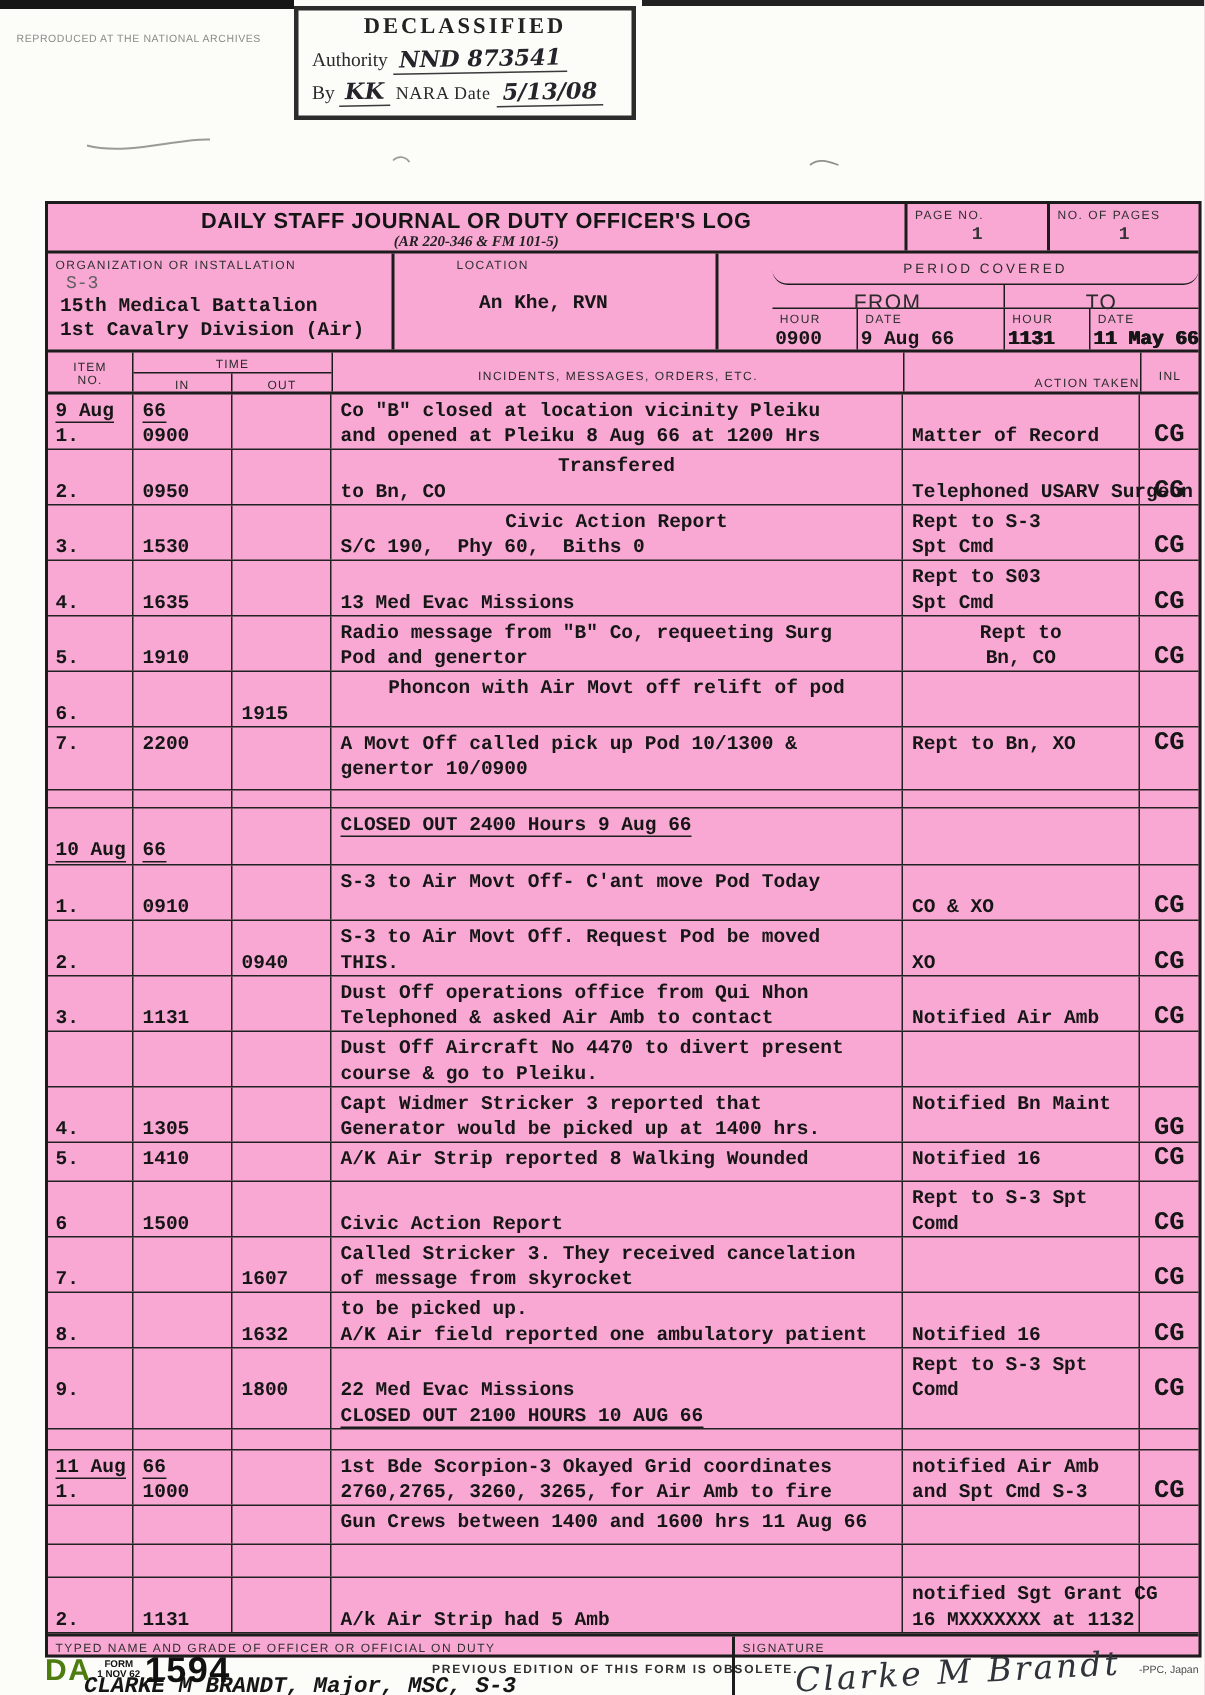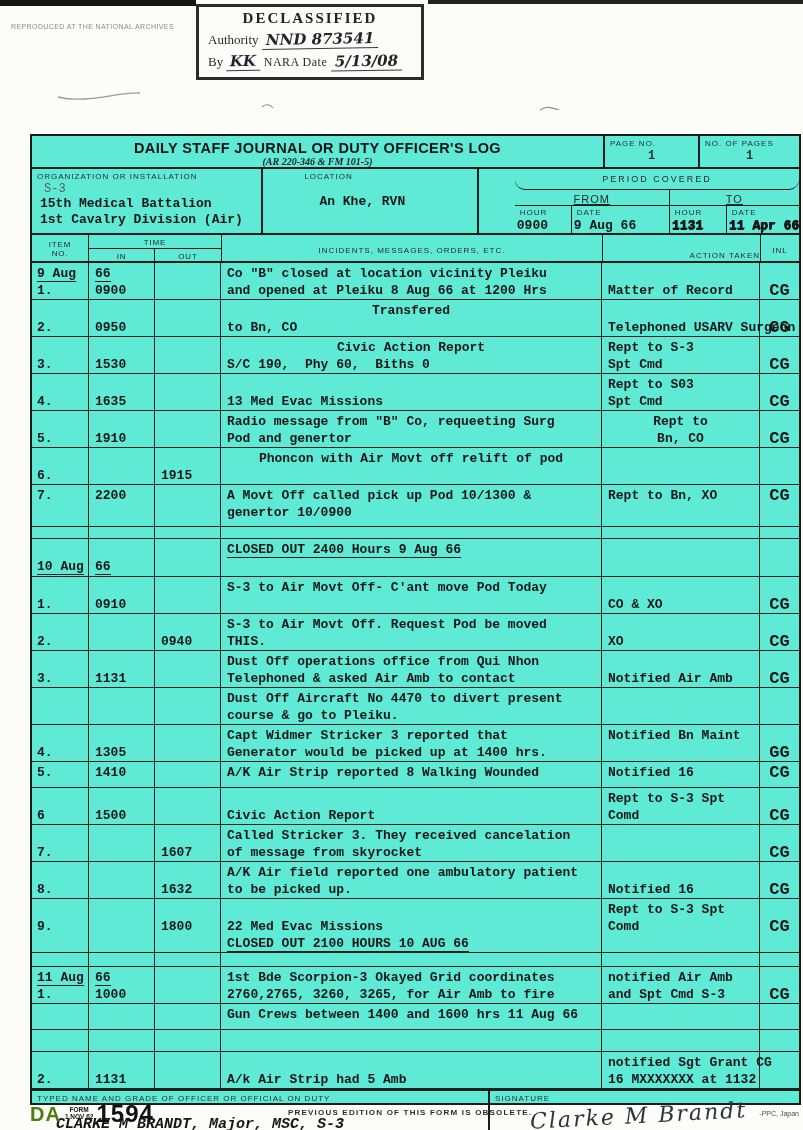--- a/index.html
+++ b/index.html
@@ -19,41 +19,41 @@
   .stamp {
     position:absolute; left:196px; top:4px; width:228px; height:76px;
     border:3px solid #2c2c2c; padding:3px 9px 2px 9px; background:transparent;
     font-family:"Liberation Serif", serif;
   }
   .stamp-title { text-align:center; font-weight:bold; font-size:15px; letter-spacing:2px; color:#222; }
   .stamp-line { font-size:13px; margin-top:3px; color:#2a2a2a; white-space:nowrap; }
   .hand { font-family:"DejaVu Serif", serif; font-style:italic; font-weight:bold; font-size:15px; color:#24242a; border-bottom:1.5px solid #3a3a3a; padding:0 4px; display:inline-block; transform:rotate(-1deg); }
   .smallcaps { font-size:12px; letter-spacing:.5px; }
   
-  .form { position:absolute; left:30px; top:134px; width:771px; height:971px; border:2.5px solid #1c1c1c; display:flex; flex-direction:column; background:#5eead4; }
+  .form { position:absolute; left:30px; top:134px; width:771px; height:971px; border:2.5px solid #1c1c1c; display:flex; flex-direction:column; background:#f9a8d4; }
   .flabel { font-size:8px; letter-spacing:1px; color:#2f2f2f; padding:3px 0 0 5px; }
   .typed { font-family:"Liberation Mono", monospace; font-weight:700; font-size:13px; color:#161616; white-space:pre; }
   
   .row-title { display:flex; height:38px; border-bottom:2px solid #1c1c1c; }
   .cell-title { width:573px; border-right:2px solid #1c1c1c; text-align:center; padding-top:4px; }
   .form-title { font-size:14.5px; font-weight:bold; letter-spacing:.4px; color:#151515; }
   .form-subtitle { font-family:"Liberation Serif", serif; font-style:italic; font-weight:bold; font-size:10px; color:#222; }
   .cell-pageno { width:95px; border-right:2px solid #1c1c1c; }
   .cell-pages { flex:1; }
   .hdr-val { text-align:center; margin-top:1px; font-family:"Liberation Mono", monospace; font-weight:700; font-size:12px; color:#333; }
   
   .row-org { display:flex; height:68px; border-bottom:2px solid #1c1c1c;gap:36px; }
   .cell-org { width:258px; border-right:2px solid #1c1c1c; }
   .org-line { margin-left:8px; line-height:16px; }
   .org-faint { color:#5e5e5e; font-weight:400; font-size:12px; margin-left:12px; line-height:13px; margin-top:2px; }
   .cell-loc { width:200px; border-right:2px solid #1c1c1c; }
   .loc-val { margin:13px 0 0 20px; }
   .cell-period { flex:1; display:flex; flex-direction:column; }
   .period-hdr { height:21px; border-bottom:1.5px solid #1c1c1c; text-align:center; font-size:9px; letter-spacing:2px; padding-top:5px; color:#2b2b2b;border-radius:10px; }
-  .fromto { display:flex; height:16px; border-bottom:1.5px solid #1c1c1c; font-size:11px; letter-spacing:1px; color:#2b2b2b;text-decoration:underline; }
+  .fromto { display:flex; height:16px; border-bottom:1.5px solid #1c1c1c; font-size:14px; letter-spacing:1px; color:#2b2b2b; }
   .fromto > div { text-align:center; padding-top:3px; }
   .ft-from { width:155px; border-right:1.5px solid #1c1c1c; }
   .ft-to { flex:1; }
   .hd-cells { flex:1; display:flex; }
   .hd-cell { border-right:1.5px solid #1c1c1c; position:relative; }
   .hd-cell:last-child { border-right:none; }
   .hd-cell .flabel { padding-top:2px; }
   .hd-val { font-family:"Liberation Mono", monospace; font-weight:700; font-size:13px; color:#161616; margin:1px 0 0 2px; white-space:nowrap; }
   .heavy { text-shadow:.7px 0 0 currentColor, 0 .5px 0 currentColor; }
   
@@ -171,21 +171,21 @@
           <div class="hd-cell" style="width:98px">
             <div class="flabel">DATE</div>
             <div class="hd-val">9 Aug 66</div>
           </div>
           <div class="hd-cell" style="width:57px">
             <div class="flabel">HOUR</div>
             <div class="hd-val heavy">1131</div>
           </div>
           <div class="hd-cell" style="flex:1">
             <div class="flabel">DATE</div>
-            <div class="hd-val heavy">11 Apr 66</div>
+            <div class="hd-val heavy">11 May 66</div>
           </div>
         </div>
       </div>
     </div>
 
     <div class="jhead">
       <div class="jh-item">
         <div>ITEM</div>
         <div>NO.</div>
       </div>
@@ -542,22 +542,22 @@
           <div class="jcell c-item">
             <div class="jline"><span></span></div>
             <div class="jline"><span>8.</span></div>
           </div>
           <div class="jcell c-in"></div>
           <div class="jcell c-out">
             <div class="jline"><span></span></div>
             <div class="jline"><span>1632</span></div>
           </div>
           <div class="jcell c-inc">
+            <div class="jline"><span>to be picked up.</span></div>
             <div class="jline"><span>A/K Air field reported one ambulatory patient</span></div>
-            <div class="jline"><span>to be picked up.</span></div>
           </div>
           <div class="jcell c-action">
             <div class="jline"><span></span></div>
             <div class="jline"><span>Notified 16</span></div>
           </div>
           <div class="jcell c-inl">
             <div class="jline"><span></span></div>
             <div class="jline"><span>CG</span></div>
           </div>
         </div>

